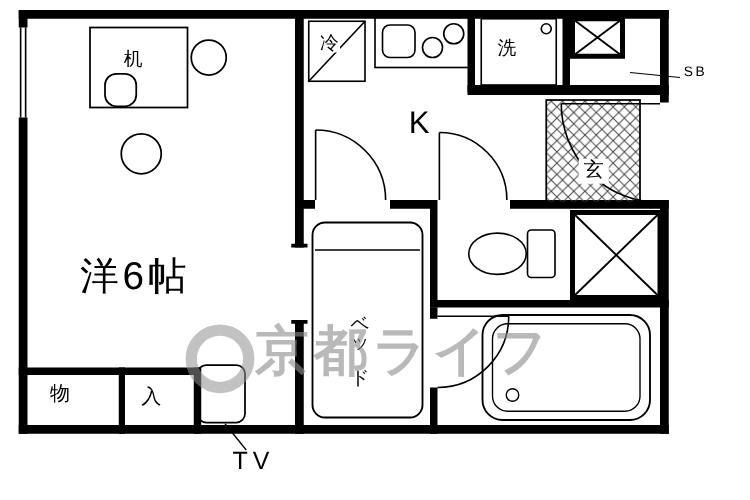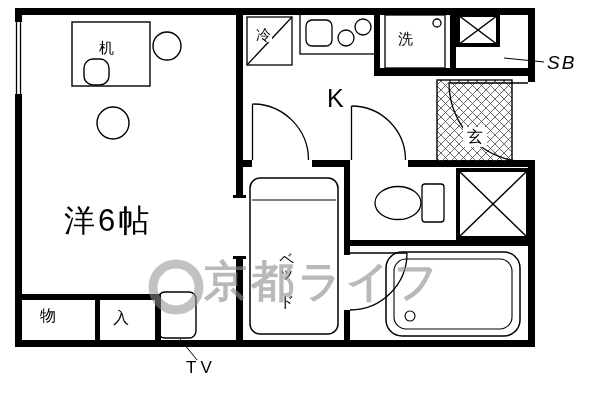--- a/index.html
+++ b/index.html
@@ -7,26 +7,26 @@
     position:relative;width:600px;height:400px;background:#fff;overflow:hidden;
     font-family:"Liberation Sans","DejaVu Sans",sans-serif;color:#000;
   }
   #plan-svg{position:absolute;left:0;top:0;}
   .lbl{position:absolute;white-space:nowrap;line-height:1;color:#000;}
   .lbl-desk{left:99px;top:40px;font-size:15px;}
   .lbl-room{left:64px;top:205px;font-size:31px;letter-spacing:3px;}
   .lbl-kitchen{left:327px;top:86px;font-size:25px;}
   .lbl-fridge{left:255px;top:27px;font-size:15px;background:#fff;padding:0 1px;}
   .lbl-washer{left:398px;top:31px;font-size:15px;}
-  .lbl-sb{left:547px;top:53px;font-size:19px;letter-spacing:2px;font-style:italic;}
+  .lbl-sb{left:547px;top:53px;font-size:11px;letter-spacing:2px;}
   .lbl-genkan{left:463px;top:127px;font-size:16px;background:#fff;padding:2px 4px;}
   .lbl-bed{left:280px;top:242px;font-size:15px;writing-mode:vertical-rl;text-orientation:upright;letter-spacing:4px;}
   .lbl-storage{left:40px;top:308px;font-size:16px;}
   .lbl-entry{left:113px;top:310px;font-size:16px;}
-  .lbl-tv{left:186px;top:359px;font-size:17px;letter-spacing:4px;}
+  .lbl-tv{left:186px;top:359px;font-size:20px;letter-spacing:4px;}
   .lbl-watermark{
     left:204px;top:260px;font-size:43px;font-weight:700;
     color:#8f8f8f;opacity:0.62;letter-spacing:4px;
   }
 </style>
 </head>
 <body>
 
 <div id="stage">
 

